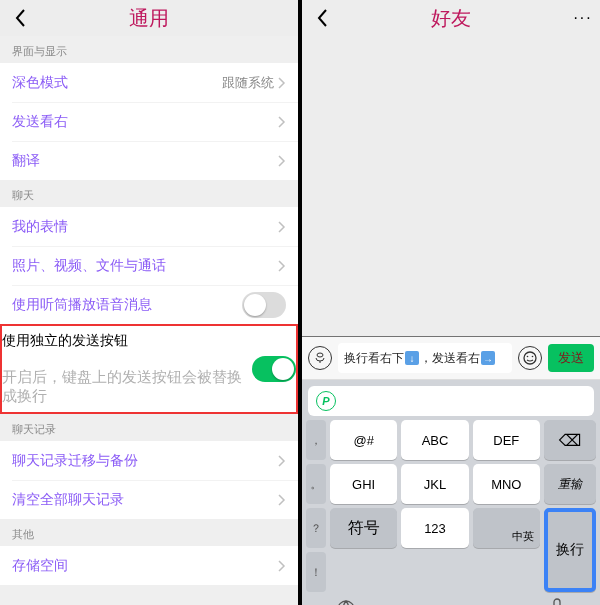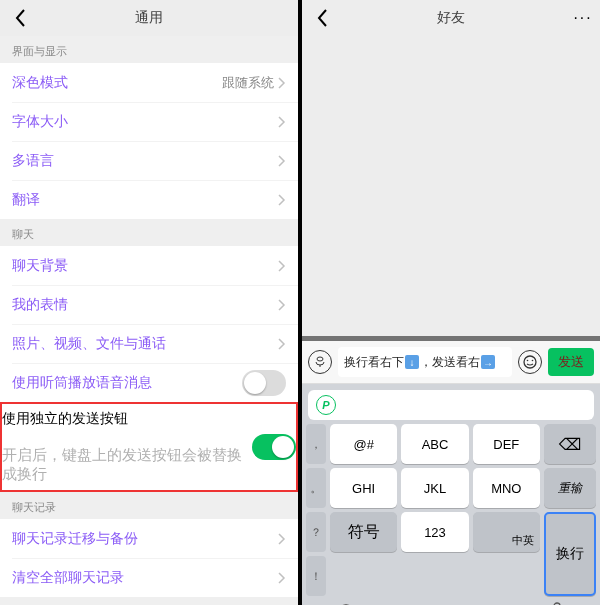--- a/index.html
+++ b/index.html
@@ -1,59 +1,59 @@
 <!DOCTYPE html>
 <html><head>
 <meta charset="utf-8">
 <style>
   * { box-sizing: border-box; margin: 0; padding: 0; font-family: -apple-system, "Helvetica Neue", Arial, sans-serif; }
   body { background: #fff; width: 600px; height: 605px; overflow: hidden; }
   .wrap { display: flex; width: 600px; height: 605px; }
   .phone { width: 298px; height: 605px; background: #efefef; position: relative; overflow: hidden; }
   .divider { width: 4px; height: 605px; background: #000; }
   .nav { height: 36px; background: #ededed; display: flex; align-items: center; justify-content: center; position: relative; }
-  .nav-title { font-size: 14px; font-weight: 500; color: #404040; }
+  .nav-title { font-size: 20px; font-weight: 500; color: #be185d; }
   .nav-back { position: absolute; left: 8px; top: 50%; transform: translateY(-50%); width: 24px; height: 24px; display:flex; align-items:center; justify-content:center; color:#000; }
   .nav-more { position: absolute; right: 8px; top: 50%; transform: translateY(-50%); font-size: 16px; color:#000; letter-spacing:1px;}
   .section-header { font-size: 11px; color: #8a8a8a; padding: 8px 12px 4px; }
   .row { background: #fff; display: flex; align-items: center; padding: 0 12px; height: 39px; position: relative; }
   .row + .row::before { content:""; position:absolute; left:12px; right:0; top:0; height:1px; background:#e5e5e5; transform: scaleY(0.5); }
   .row .label { flex:1; font-size: 14px; color:#8b5cf6; }
   .row .value { font-size: 13px; color:#8a8a8a; margin-right:4px;font-family:Liberation Serif, serif; }
   .chev { color:#c0c0c0; }
   .toggle { width: 44px; height: 26px; border-radius: 13px; position: relative; }
   .toggle .knob { width:22px; height:22px; border-radius:50%; background:#fff; position:absolute; top:2px; box-shadow:0 1px 2px rgba(0,0,0,.3); }
   .toggle.off { background:#dcdcdc; } .toggle.off .knob { left:2px; }
   .toggle.on { background:#07c160; } .toggle.on .knob { right:2px; }
   .highlight-row { border: 2px solid #e33; background:#fff; padding:6px 0; }
   .highlight-row .label { font-size:14px; color:#000; }
   .highlight-row .sub { font-size: 15px; color:#b0b0b0; margin-top:18px; }
   .highlight-row .trow { display:flex; align-items:center; }
   
   .chat-area { height: 300px; background:#ededed; }
-  .input-bar { display:flex; align-items:center; background:#f7f7f7; padding:6px 6px; gap:6px; border-top:5px solid #737373; border-bottom:1px solid #ddd; }
+  .input-bar { display:flex; align-items:center; background:#f7f7f7; padding:6px 6px; gap:6px; border-top:1px solid #737373; border-bottom:1px solid #ddd; }
   .circle-ic { width:24px; height:24px; border:1.5px solid #333; border-radius:50%; display:flex; align-items:center; justify-content:center; font-size:11px; color:#333; }
   .msg-field { flex:1; background:#fff; border-radius:4px; height:30px; display:flex; align-items:center; padding:0 6px; font-size:12px; color:#222; overflow:hidden; white-space:nowrap; }
   .arrow-box { display:inline-flex; width:14px; height:14px; background:#5aa0e6; color:#fff; align-items:center; justify-content:center; font-size:10px; border-radius:2px; margin:0 1px; }
   .send-btn { background:#07c160; color:#7f1d1d; border-radius:4px; padding:5px 10px; font-size:13px; }
   .kb { background:#d1d4d9; padding:4px; }
   .paste { background:#fff; border-radius:6px; margin:2px 2px 4px; height:30px; display:flex; align-items:center; padding:0 8px; }
   .paste-ic { width:20px; height:20px; border:1.5px solid #07c160; border-radius:50%; color:#07c160; display:flex; align-items:center; justify-content:center; font-size:11px; font-style:italic; font-weight:bold; }
   .kb-grid { display:flex; gap:4px; }
   .kb-left { width:20px; display:flex; flex-direction:column; gap:4px; }
   .kb-left .lk { flex:1; background:#c2c6cc; border-radius:4px; display:flex; align-items:center; justify-content:center; font-size:11px; color:#555; }
   .kb-main { flex:1; display:flex; flex-direction:column; gap:4px; }
   .kb-rowk { display:flex; gap:4px; }
   .key { flex:1; background:#fff; border-radius:5px; height:40px; display:flex; align-items:center; justify-content:center; font-size:13px; color:#000; box-shadow:0 1px 0 rgba(0,0,0,.2); }
   .key.func { background:#bfc3c9; }
   .kb-right { width:52px; display:flex; flex-direction:column; gap:4px; }
   .kb-right .rk { background:#bfc3c9; border-radius:5px; display:flex; align-items:center; justify-content:center; font-size:13px; color:#000; box-shadow:0 1px 0 rgba(0,0,0,.2); }
   .rk.del { height:40px; font-size:16px; }
   .rk.reinput { height:40px; font-size:12px;font-style:italic; }
-  .rk.newline { height:84px; font-size:14px; border:2px solid #3b82f6; }
+  .rk.newline { height:84px; font-size:14px; border:4px solid #3b82f6; }
   .kb-bottom { display:flex; align-items:center; justify-content:space-between; padding:6px 30px 3px; }
   .kb-bottom span { font-size:18px; color:#555; }
   svg { display:block; }
 </style>
 </head>
 <body>
 
 <div class="wrap">
 
   <div class="phone">
@@ -68,45 +68,33 @@
 
     <div class="section-header">界面与显示</div>
     <div class="row">
       <span class="label">深色模式</span>
       <span class="value">跟随系统</span>
       <svg class="chev" width="8" height="12" viewBox="0 0 8 12">
           <path d="M1 1 L6 6 L1 11" stroke="#c0c0c0" stroke-width="1.5" fill="none"></path>
         </svg>
     </div>
     <div class="row">
-      <span class="label">字体大小</span>
-      <svg class="chev" width="8" height="12" viewBox="0 0 8 12">
-          <path d="M1 1 L6 6 L1 11" stroke="#c0c0c0" stroke-width="1.5" fill="none"></path>
-        </svg>
-    </div>
-    <div class="row">
-      <span class="label">多语言</span>
+      <span class="label">发送看右</span>
       <svg class="chev" width="8" height="12" viewBox="0 0 8 12">
           <path d="M1 1 L6 6 L1 11" stroke="#c0c0c0" stroke-width="1.5" fill="none"></path>
         </svg>
     </div>
     <div class="row">
       <span class="label">翻译</span>
       <svg class="chev" width="8" height="12" viewBox="0 0 8 12">
           <path d="M1 1 L6 6 L1 11" stroke="#c0c0c0" stroke-width="1.5" fill="none"></path>
         </svg>
     </div>
 
     <div class="section-header">聊天</div>
-    <div class="row">
-      <span class="label">聊天背景</span>
-      <svg class="chev" width="8" height="12" viewBox="0 0 8 12">
-          <path d="M1 1 L6 6 L1 11" stroke="#c0c0c0" stroke-width="1.5" fill="none"></path>
-        </svg>
-    </div>
     <div class="row">
       <span class="label">我的表情</span>
       <svg class="chev" width="8" height="12" viewBox="0 0 8 12">
           <path d="M1 1 L6 6 L1 11" stroke="#c0c0c0" stroke-width="1.5" fill="none"></path>
         </svg>
     </div>
     <div class="row">
       <span class="label">照片、视频、文件与通话</span>
       <svg class="chev" width="8" height="12" viewBox="0 0 8 12">
           <path d="M1 1 L6 6 L1 11" stroke="#c0c0c0" stroke-width="1.5" fill="none"></path>

